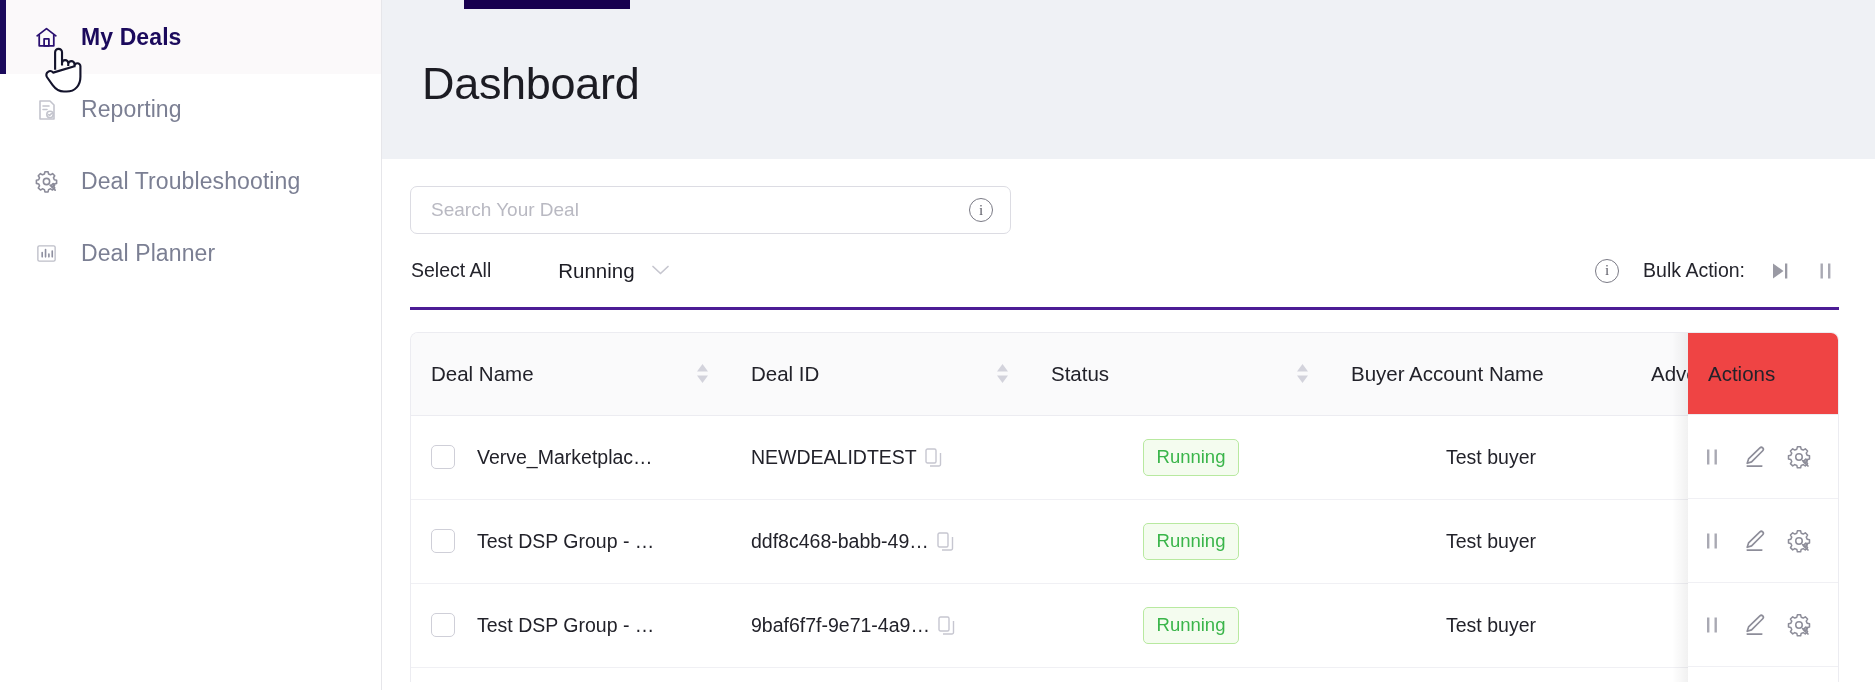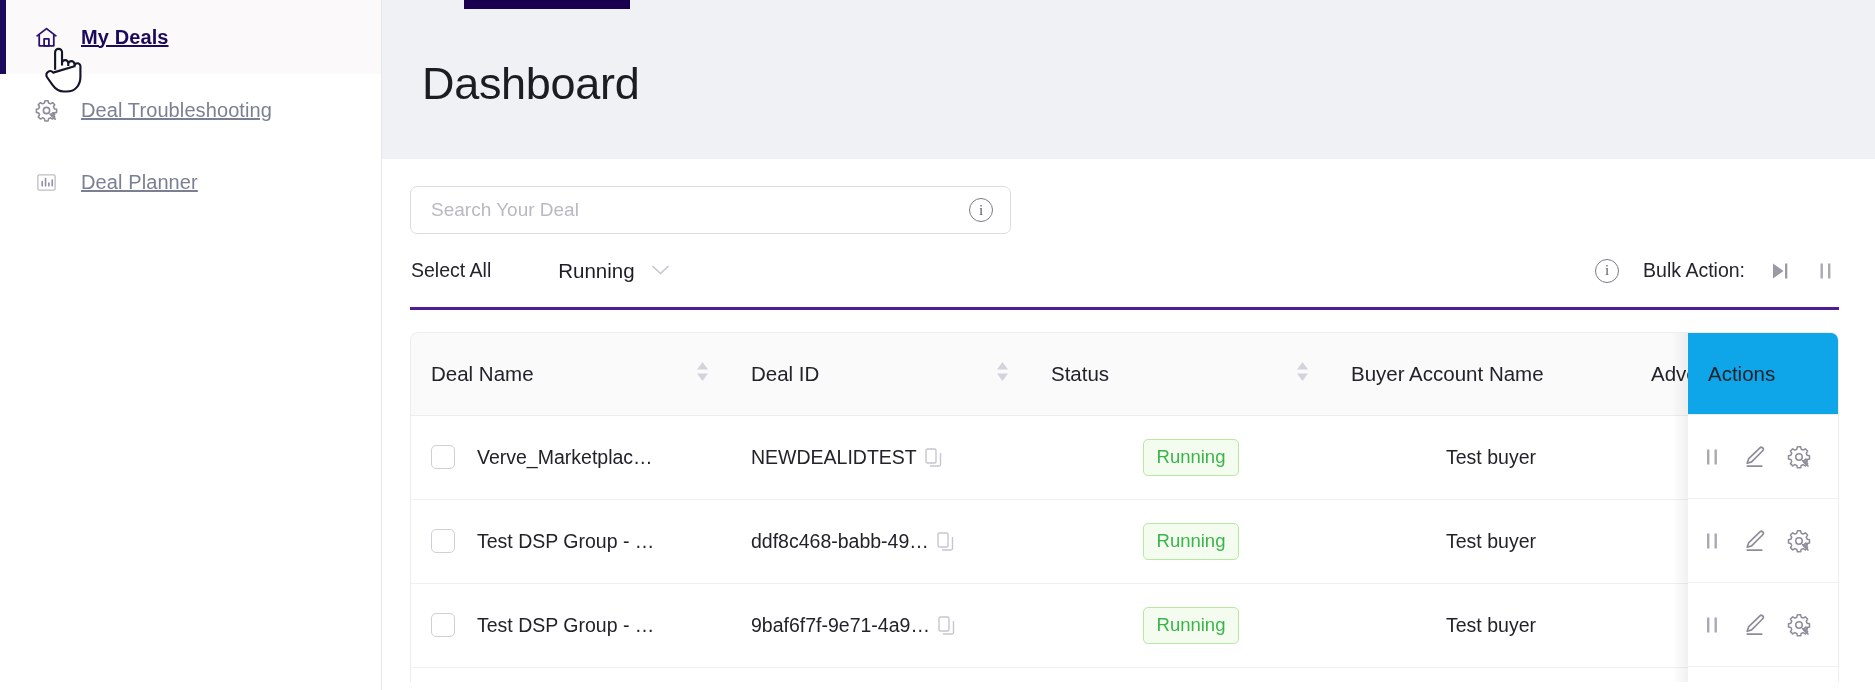--- a/index.html
+++ b/index.html
@@ -30,21 +30,21 @@
     background: #fbf9fa;
   }
   .nav-item.active::before {
     content: "";
     position: absolute;
     left: 0; top: 0; bottom: 0;
     width: 6px;
     background: #1b0a5c;
   }
   .nav-icon { width: 27px; height: 27px; display: flex; align-items: center; justify-content: center; margin-right: 21px; }
-  .nav-label { font-size: 20px; color: #7b7f93; letter-spacing: .1px; text-decoration: underline; }
+  .nav-label { font-size: 23px; color: #7b7f93; letter-spacing: .1px; }
   .nav-item.active .nav-label { color: #1b0a5c; font-weight: bold; }
   .nav-list { padding-top: 0; }
   .nav-item.n2 { height: 71px; }
   .nav-item.n3 { height: 72px; }
   .nav-item.n4 { height: 72px; }
 
   
   .cursor-hand { position: absolute; left: 40px; top: 43px; pointer-events: none; }
 
   
@@ -126,21 +126,21 @@
   }
   table { width: 100%; border-collapse: collapse; table-layout: fixed; }
   thead tr { background: #fafafb; height: 82px; }
   th {
     text-align: left; font-weight: normal;
     font-size: 20.5px; color: #22222a;
     padding-left: 20px;
     border-bottom: 1px solid #ececf1;
     white-space: nowrap; overflow: hidden;
   }
-  th .th-inner { display: flex; justify-content: space-between; padding-right: 22px; }
+  th .th-inner { display: flex; align-items: center; justify-content: space-between; padding-right: 22px; }
   td {
     font-size: 19.5px; color: #22222a;
     padding-left: 20px;
     border-bottom: 1px solid #f0f0f4;
     height: 84px;
     white-space: nowrap; overflow: hidden; text-align: center;
   }
   .col-name   { width: 320px; }
   .col-id     { width: 300px; }
   .col-status { width: 300px; }
@@ -167,21 +167,21 @@
     width: 150px; height: 100%;
     background: #fff;
     border-left: none;
   }
   .actions-col::before {
     content: "";
     position: absolute; left: -16px; top: 0; bottom: 0; width: 16px;
     background: linear-gradient(to right, rgba(0,0,0,0), rgba(0,0,0,0.055));
   }
   .actions-head {
-    height: 82px; background: #0ea5e9;
+    height: 82px; background: #ef4444;
     border-bottom: 1px solid #ececf1;
     display: flex; align-items: center;
     padding-left: 20px;
     font-size: 20.5px; color: #22222a;
   }
   .actions-cell {
     height: 84px; border-bottom: 1px solid #f0f0f4;
     display: flex; align-items: center; gap: 19px;
     padding-left: 14px;
   }
@@ -201,20 +201,31 @@
         <span class="nav-icon">
           <svg width="25" height="25" viewBox="0 0 24 24" fill="none" stroke="#2a1070" stroke-width="1.7" stroke-linecap="round" stroke-linejoin="round">
             <path d="M3 10.4 12 3.5l9 6.9"></path>
             <path d="M5 9.6V20h14V9.6"></path>
             <rect x="9.7" y="13.4" width="4.6" height="6.6"></rect>
           </svg>
         </span>
         <span class="nav-label">My Deals</span>
       </div>
 
+      <div class="nav-item n2">
+        <span class="nav-icon">
+          <svg width="24" height="24" viewBox="0 0 24 24" fill="none" stroke="#c3c4cd" stroke-width="1.6" stroke-linecap="round" stroke-linejoin="round">
+            <path d="M5 3h10l4 4v14H5z"></path>
+            <path d="M8 8h6M8 11.5h4"></path>
+            <circle cx="15" cy="16.5" r="3.2"></circle>
+            <path d="M13.7 16.6l.9.9 1.8-1.9"></path>
+          </svg>
+        </span>
+        <span class="nav-label">Reporting</span>
+      </div>
 
       <div class="nav-item n3">
         <span class="nav-icon">
           <svg width="25" height="25" viewBox="0 0 24 24" fill="none" stroke="#8b8b99" stroke-width="1.5" stroke-linecap="round" stroke-linejoin="round">
             <path d="M10.5 2.6h3l.5 2.2 1.9.8 1.9-1.2 2.1 2.1-1.2 1.9.8 1.9 2.2.5v3l-2.2.5-.8 1.9 1.2 1.9-2.1 2.1-1.9-1.2-1.9.8-.5 2.2h-3l-.5-2.2-1.9-.8-1.9 1.2-2.1-2.1 1.2-1.9-.8-1.9-2.2-.5v-3l2.2-.5.8-1.9L4.1 6.5l2.1-2.1 1.9 1.2 1.9-.8z"></path>
             <circle cx="12" cy="12" r="3"></circle>
             <path d="M15.5 15.5l4.8 4.8M18.4 14.1l1.3 1.3-2.2 2.2-1.3-1.3z" stroke-width="1.7"></path>
           </svg>
         </span>
         <span class="nav-label">Deal Troubleshooting</span>

